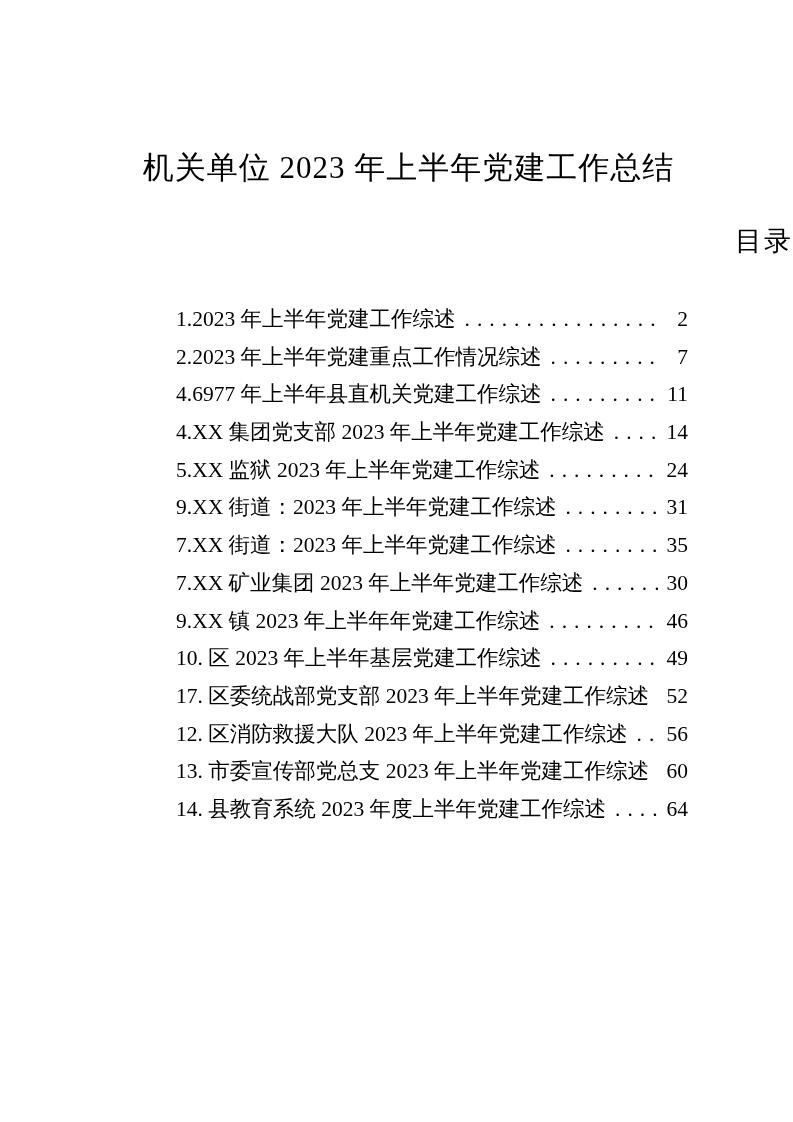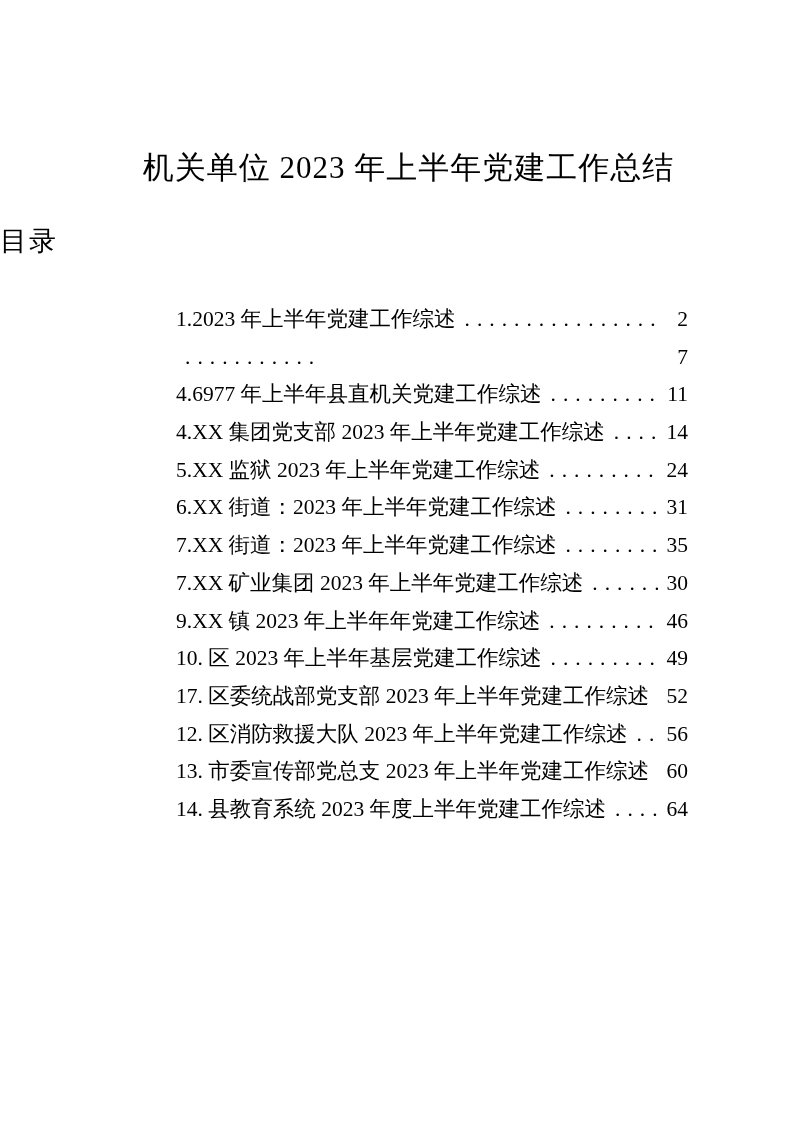--- a/index.html
+++ b/index.html
@@ -24,21 +24,21 @@
     line-height: 45px;
     letter-spacing: 1px;
     white-space: nowrap;
   }
   .toc-heading {
     position: absolute;
     top: 222px;
     left: 0;
     width: 100%;
     margin: 0;
-    text-align: left;
+    text-align: right;
     font-size: 27px;
     font-weight: 400;
     line-height: 38px;
     letter-spacing: 2px;
   }
   .toc-list {
     position: absolute;
     top: 301px;
     left: 176px;
     width: 512px;
@@ -77,20 +77,21 @@
 
   <div class="toc-list">
 
     <div class="toc-row">
       <span class="toc-label">1.2023 年上半年党建工作综述</span>
       <span class="toc-leader">..................</span>
       <span class="toc-page">2</span>
     </div>
 
     <div class="toc-row">
+      <span class="toc-label">2.2023 年上半年党建重点工作情况综述</span>
       <span class="toc-leader">...........</span>
       <span class="toc-page">7</span>
     </div>
 
     <div class="toc-row">
       <span class="toc-label">4.6977 年上半年县直机关党建工作综述</span>
       <span class="toc-leader">..........</span>
       <span class="toc-page">11</span>
     </div>
 
@@ -100,21 +101,21 @@
       <span class="toc-page">14</span>
     </div>
 
     <div class="toc-row">
       <span class="toc-label">5.XX 监狱 2023 年上半年党建工作综述</span>
       <span class="toc-leader">..........</span>
       <span class="toc-page">24</span>
     </div>
 
     <div class="toc-row">
-      <span class="toc-label">6.XX 街道：2023 年上半年党建工作综述</span>
+      <span class="toc-label">9.XX 街道：2023 年上半年党建工作综述</span>
       <span class="toc-leader">..........</span>
       <span class="toc-page">31</span>
     </div>
 
     <div class="toc-row">
       <span class="toc-label">7.XX 街道：2023 年上半年党建工作综述</span>
       <span class="toc-leader">..........</span>
       <span class="toc-page">35</span>
     </div>
 

